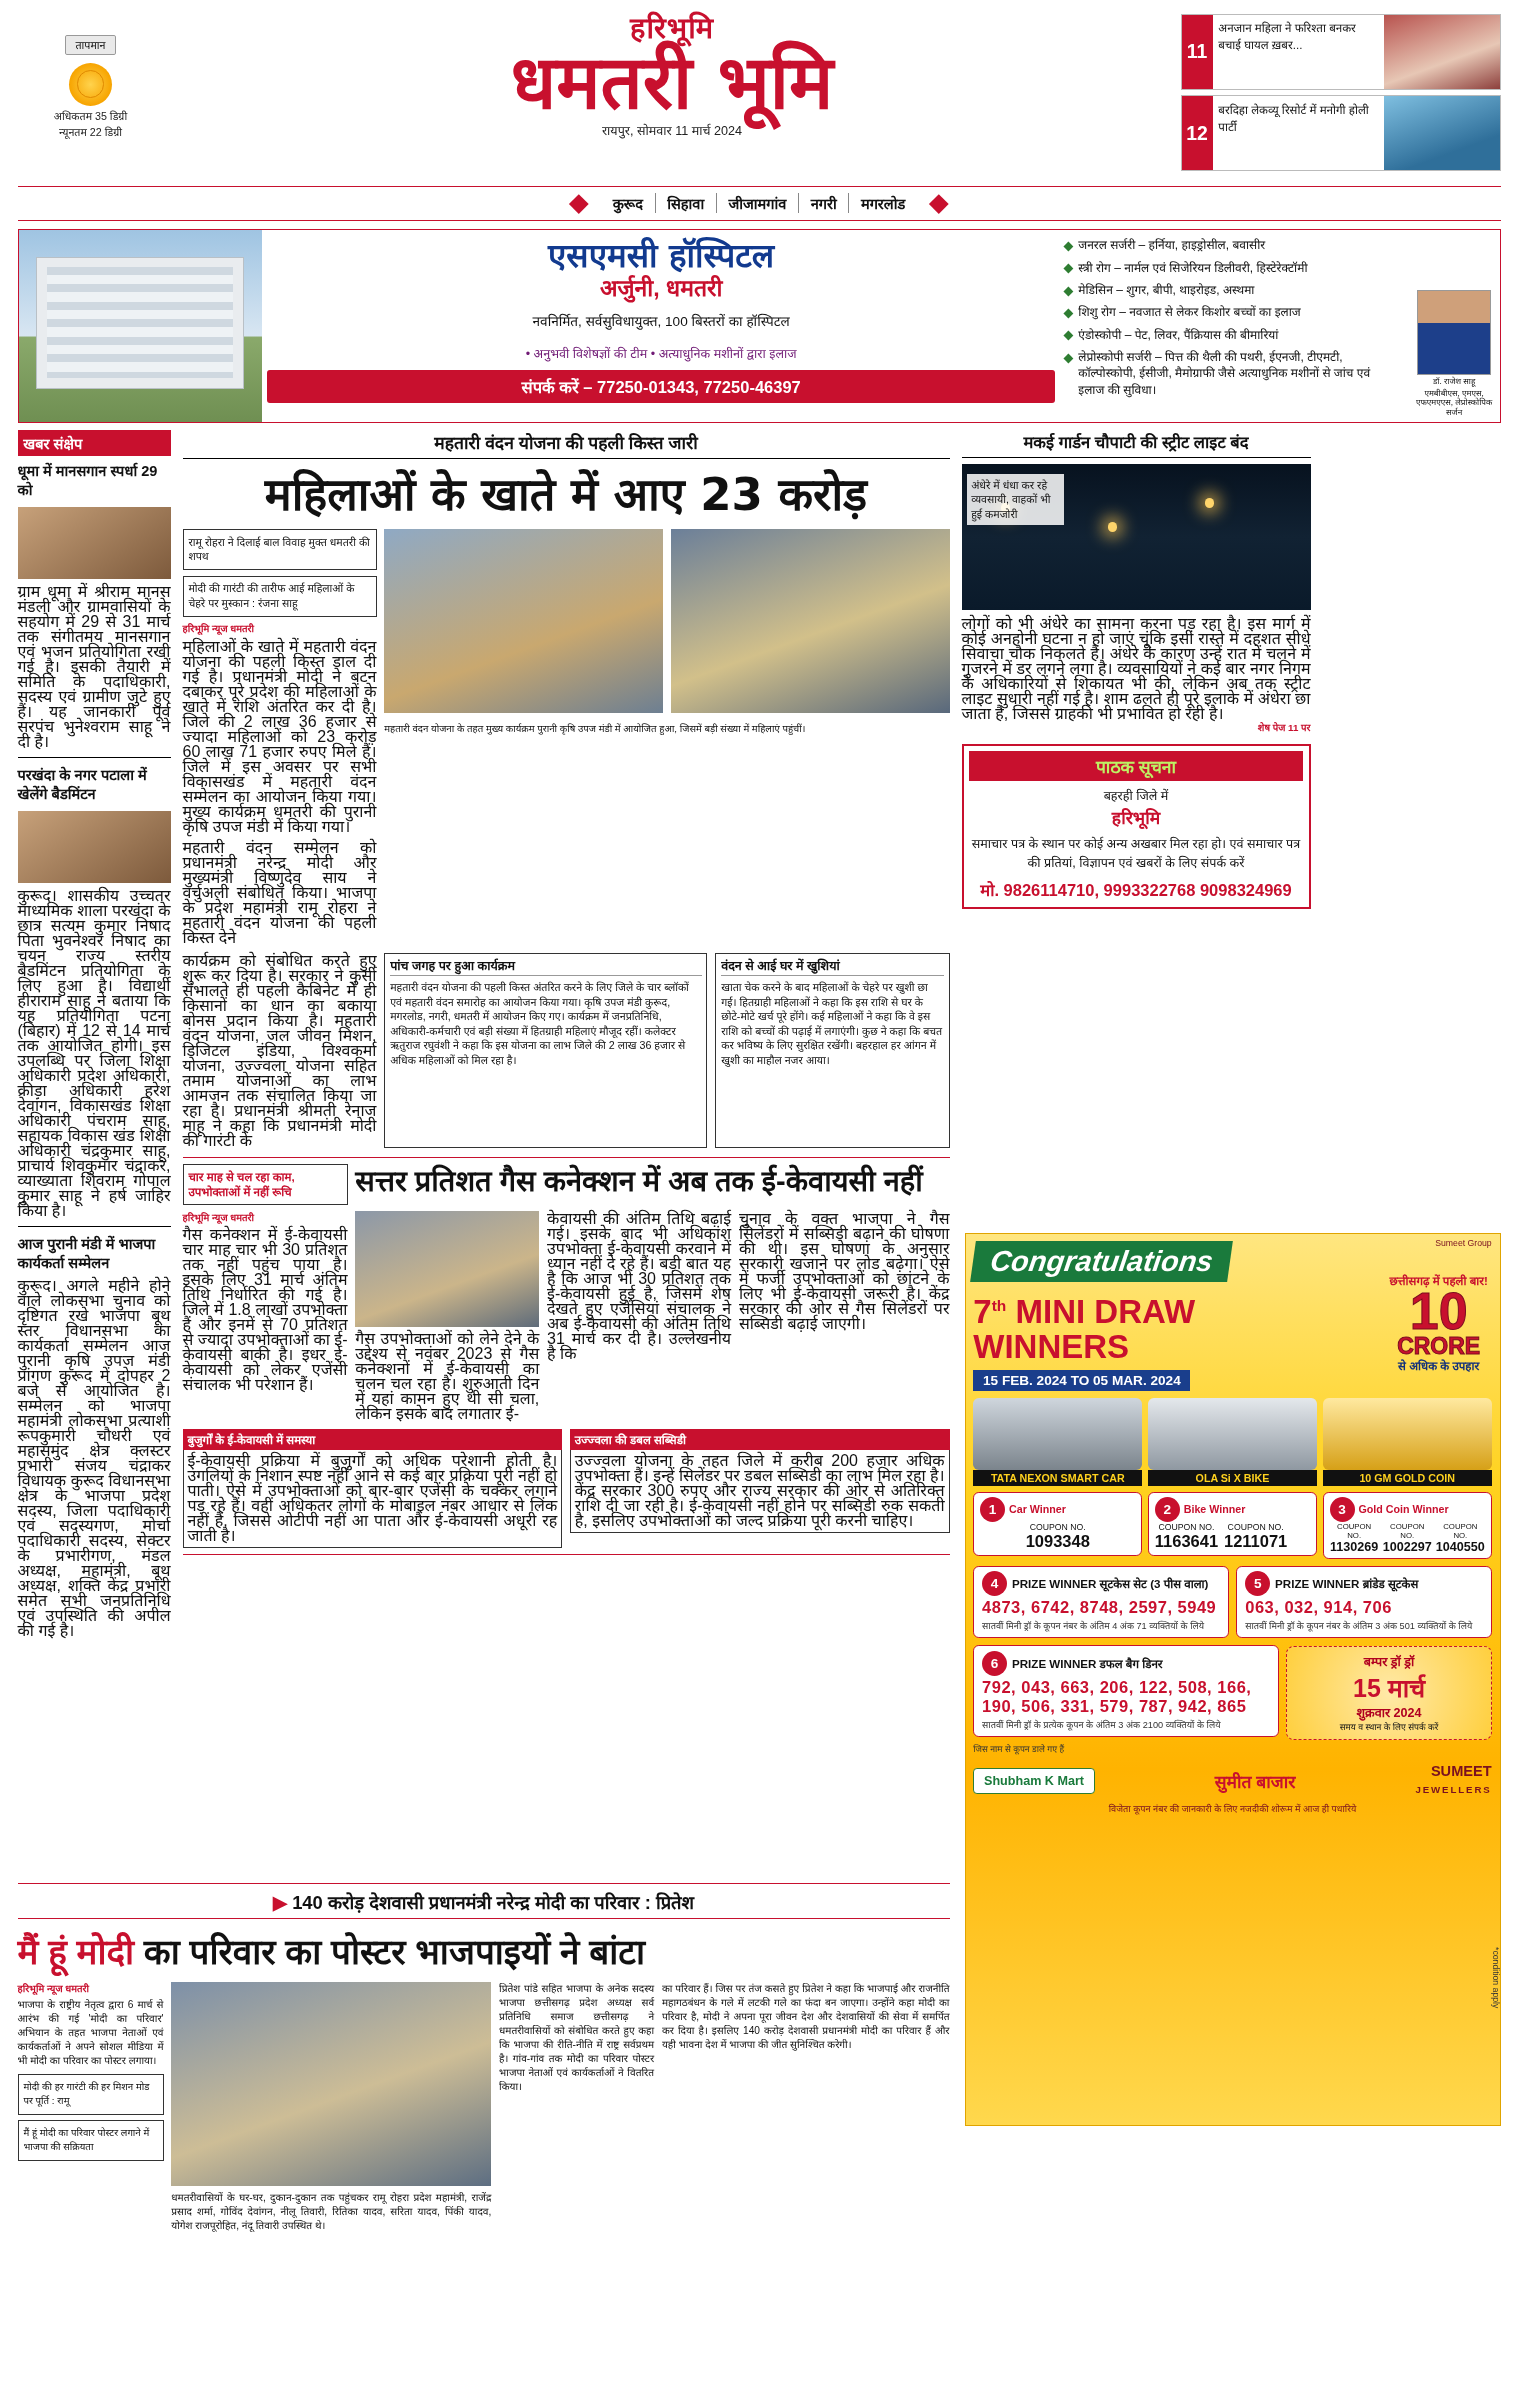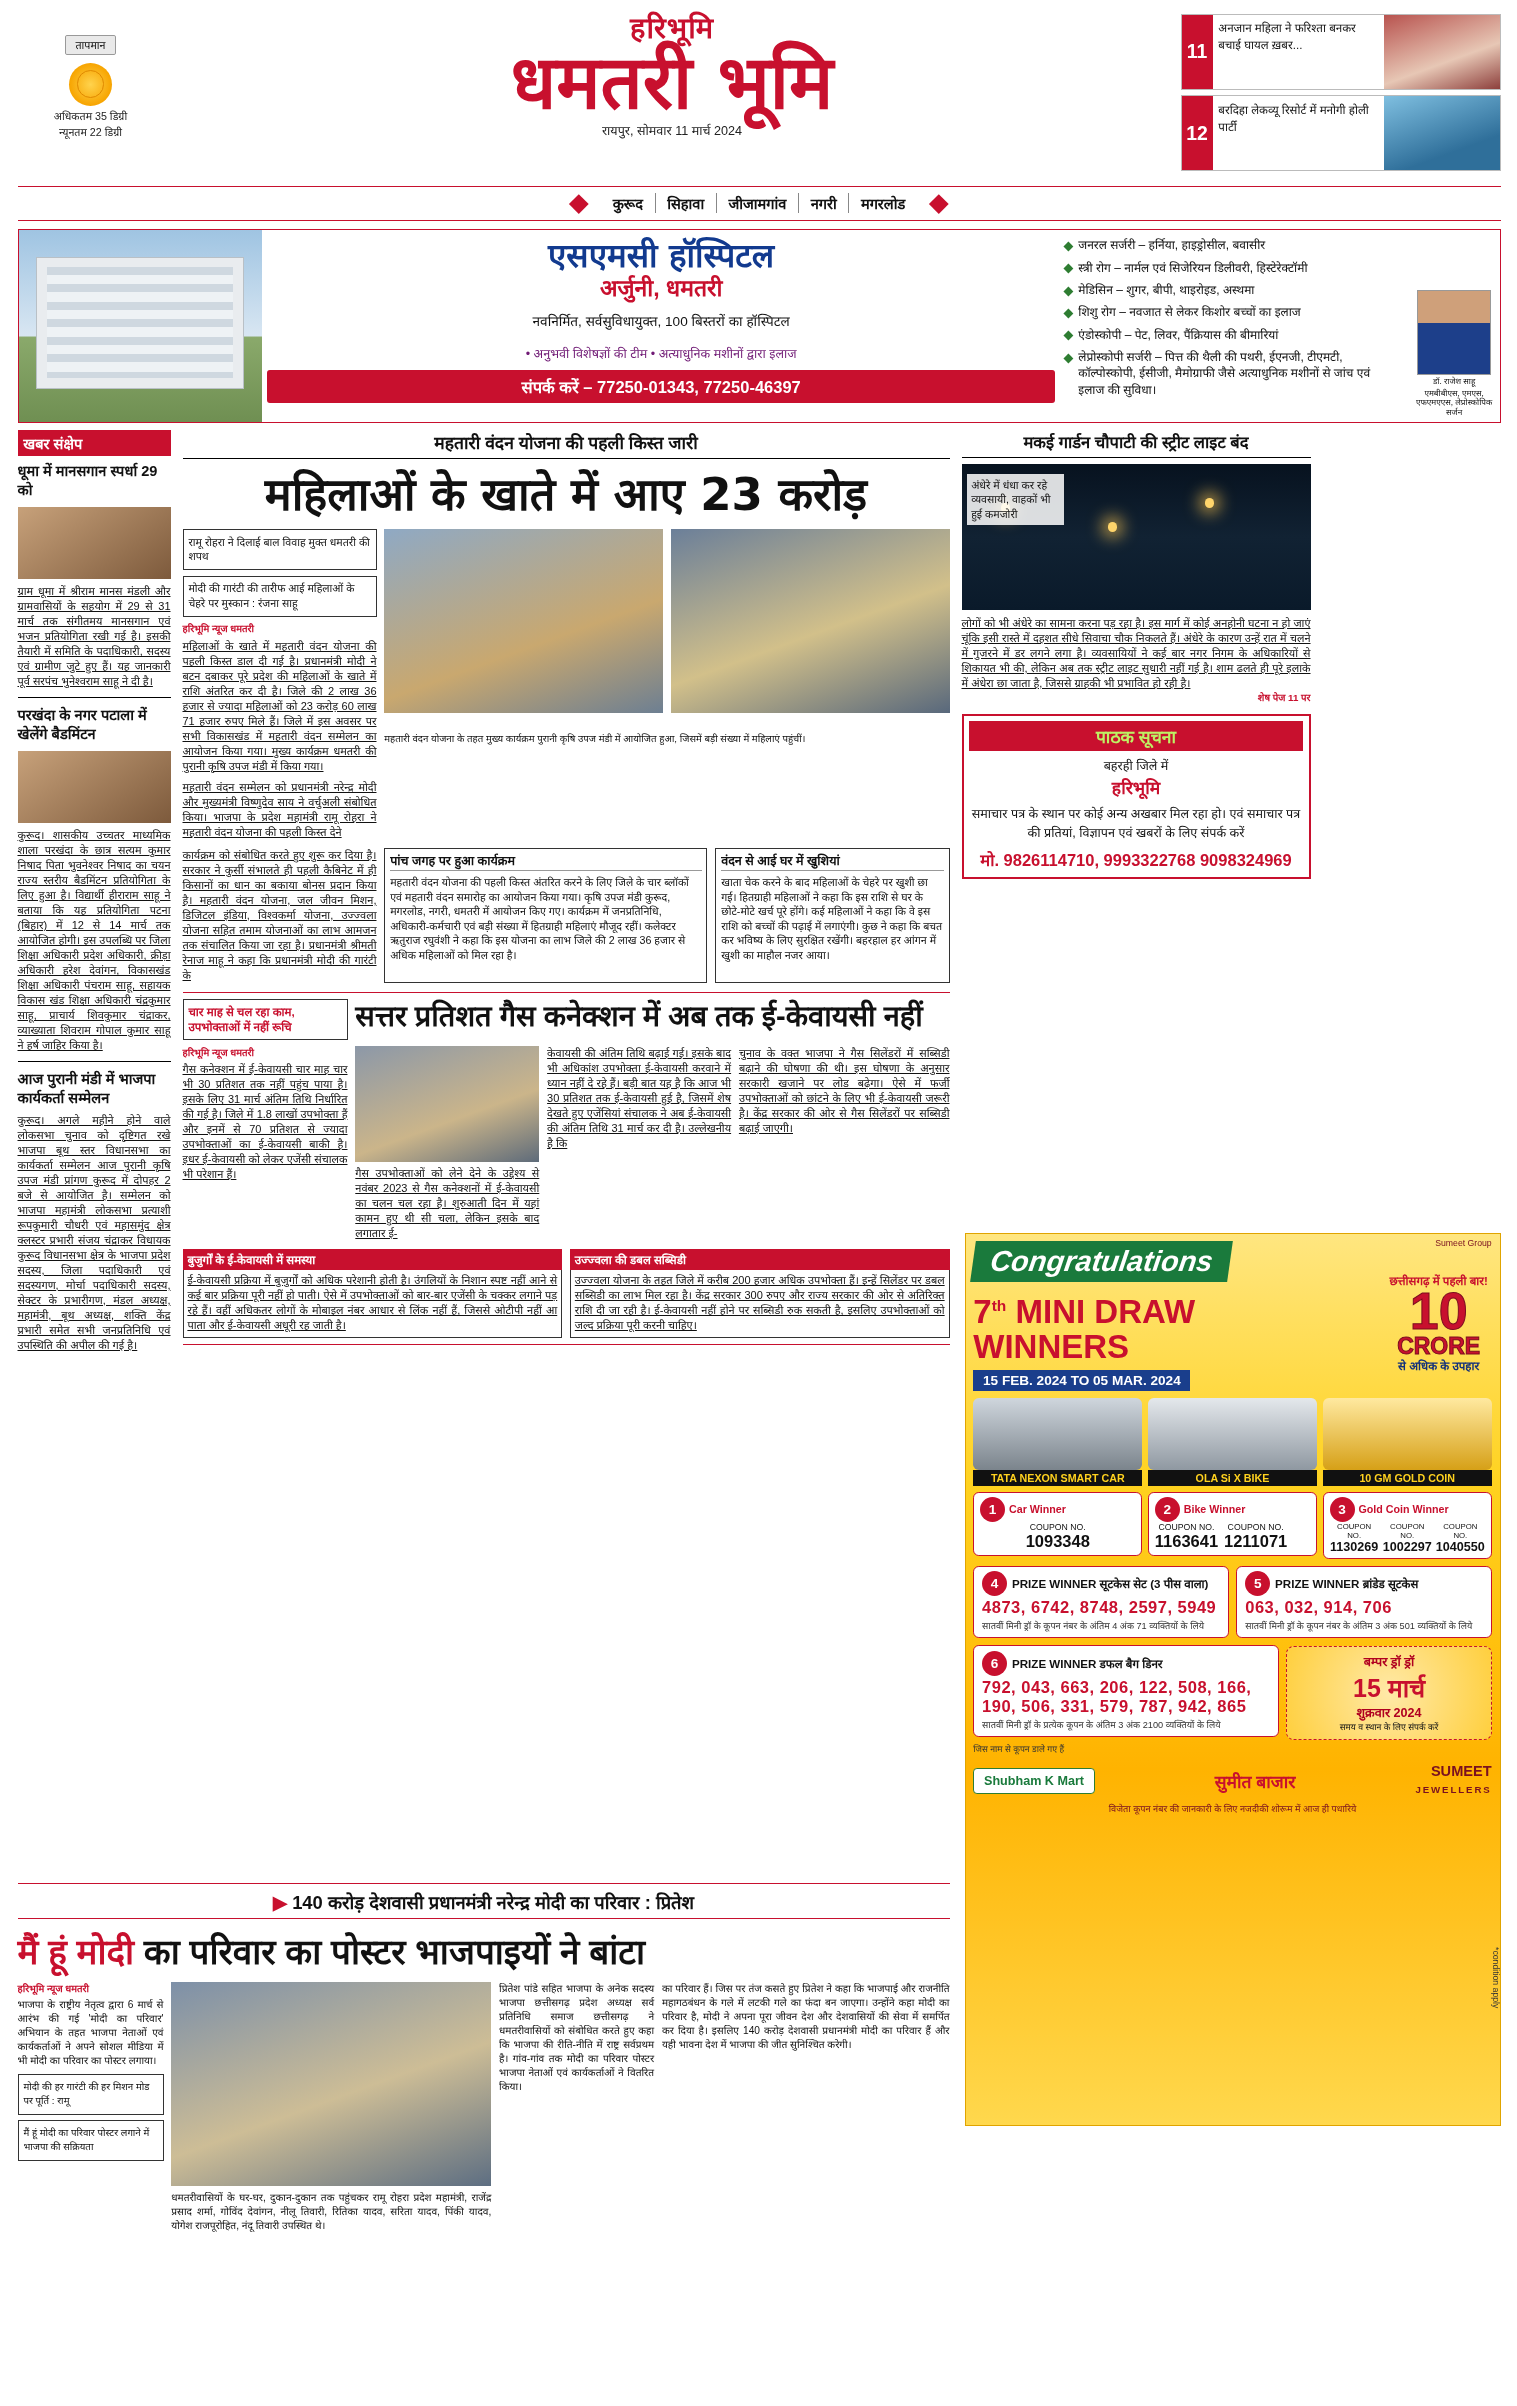--- a/index.html
+++ b/index.html
@@ -46,31 +46,31 @@
   .doc{position:absolute;right:3.9px;bottom:3.9px;width:83px;text-align:center;}
   .doc .ph{width:72px;height:83px;margin:0 auto;background:linear-gradient(180deg,#cfa07a 0 38%,#1d3f8a 38% 100%);border:1px solid #999;}
   .doc .nm{font-size:8.2px;line-height:9.7px;margin-top:1.9px;}
   
   .grid{display:flex;gap:12px;margin-top:7.8px;}
   .col-left{width:153px;}
   .col-mid{width:767px;}
   .col-right{width:349px;}
   .secthead{background:#c8102e;color:#fff;font-size:14.6px;font-weight:bold;padding:2.9px 5.8px;}
   .lead{font-size:14.6px;font-weight:bold;line-height:19.4px;margin:5.8px 0 3.9px;}
-  .body-txt{font-size:11px;line-height:15px;text-align:justify;text-decoration:underline;}
+  .body-txt{font-size:16px;line-height:15px;text-align:justify;}
   .imgph{background:#b9c6cf;}
   .col-left .imgph{height:72px;margin:5.8px 0;background:linear-gradient(145deg,#c7a17a,#7d5a3c);}
   .divider{border-top:1px solid #000;margin:7.8px 0;}
   
   .kicker{text-align:center;font-size:17.5px;font-weight:bold;border-bottom:1px solid #000;padding-bottom:3.9px;}
   .headline{font-size:45px;font-weight:bold;text-align:center;line-height:52px;margin:9.7px 0 7.8px;font-family:"DejaVu Sans",sans-serif;}
   .midrow{display:flex;gap:7.8px;}
   .boxed{border:1px solid #333;padding:4.9px;font-size:10.7px;line-height:14.6px;}
   .photo{background:linear-gradient(160deg,#8fa9c4,#c9a86f 60%,#6d7f92);}
-  .cap{font-size:9.7px;line-height:12.6px;padding-top:20px;}
+  .cap{font-size:9.7px;line-height:12.6px;padding-top:10px;}
   .subhead{font-size:12.6px;font-weight:bold;border-bottom:1px solid #999;margin-bottom:3.9px;padding-bottom:1.9px;}
   .gasbox{border-top:1.9px solid #c8102e;border-bottom:1.9px solid #c8102e;margin-top:9.7px;padding:5.8px 0;}
   .gashead{font-size:29px;font-weight:bold;line-height:35px;}
   .tinyhead{background:#c8102e;color:#fff;font-size:11.6px;font-weight:bold;padding:2.9px 4.9px;}
   
   .rt-title{text-align:center;font-size:16.5px;font-weight:bold;border-bottom:1px solid #000;padding-bottom:3.9px;}
   .nightphoto{height:146px;background:linear-gradient(180deg,#07121f,#123,#0a1a2a);position:relative;margin-top:5.8px;}
   .nightphoto .lamp{position:absolute;width:9.7px;height:9.7px;border-radius:50%;background:#ffd56b;box-shadow:0 0 15.5px 5.8px rgba(255,200,80,.7);}
   .notice{border:2.9px double #c8102e;margin-top:9.7px;padding:5.8px;text-align:center;}
   .notice .nh{background:#c8102e;color:#bef264;font-size:17.5px;font-weight:bold;padding:2.9px 0;}

